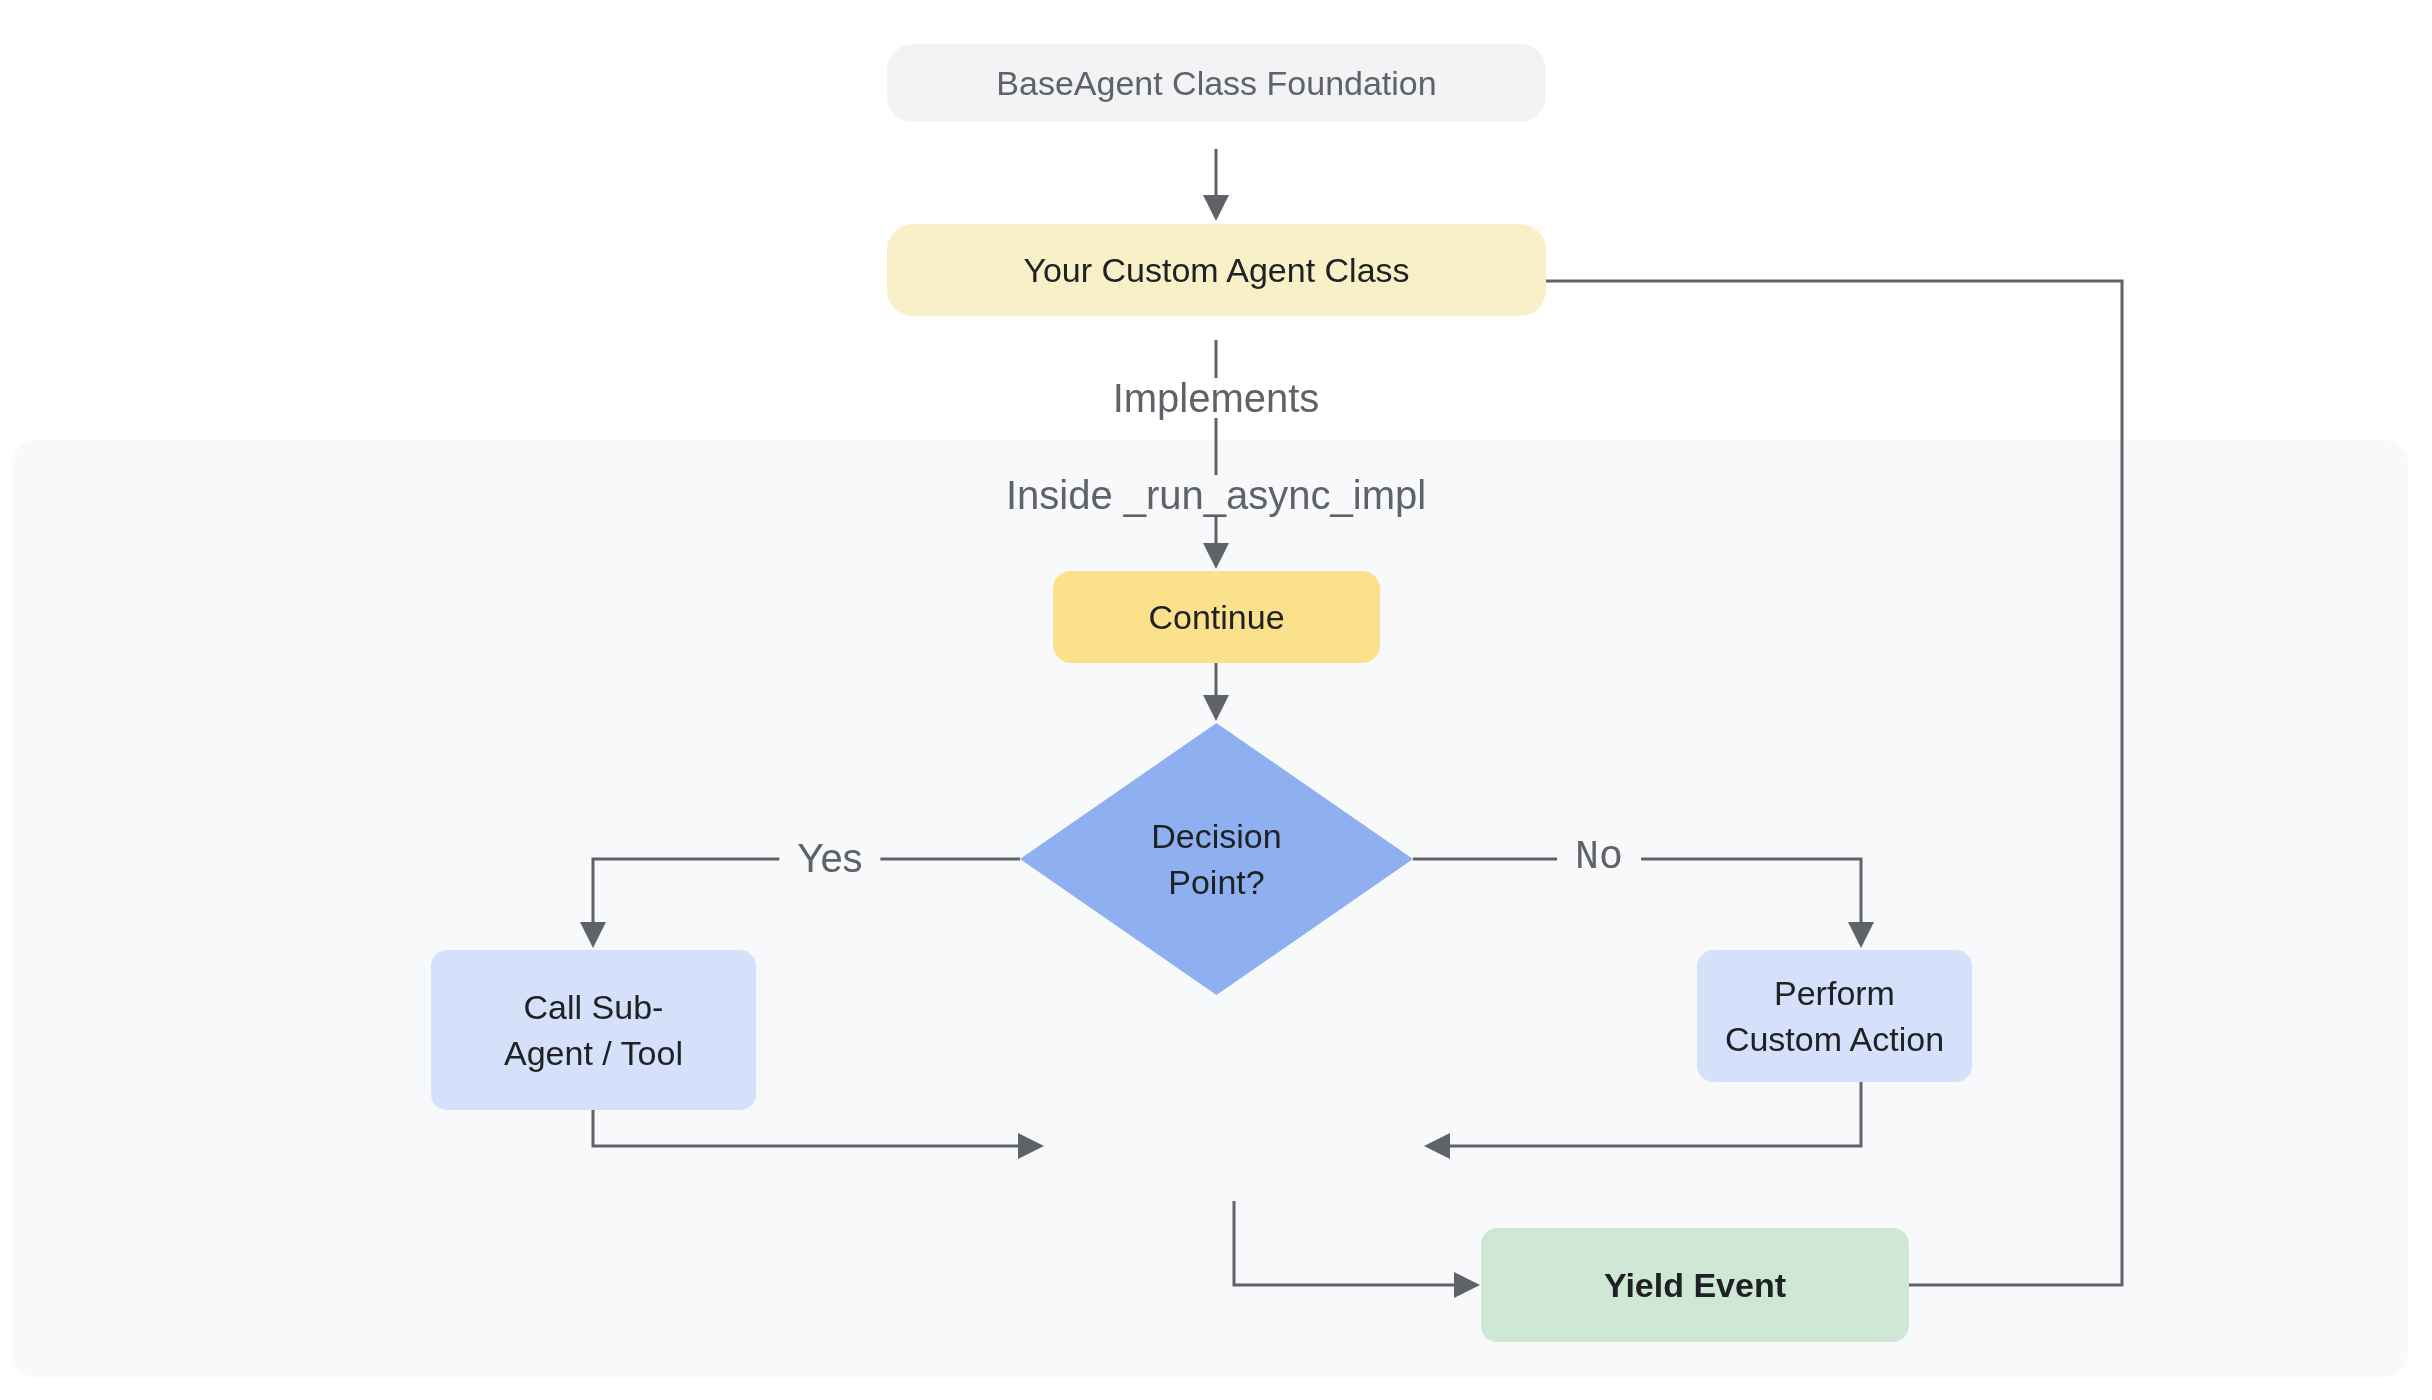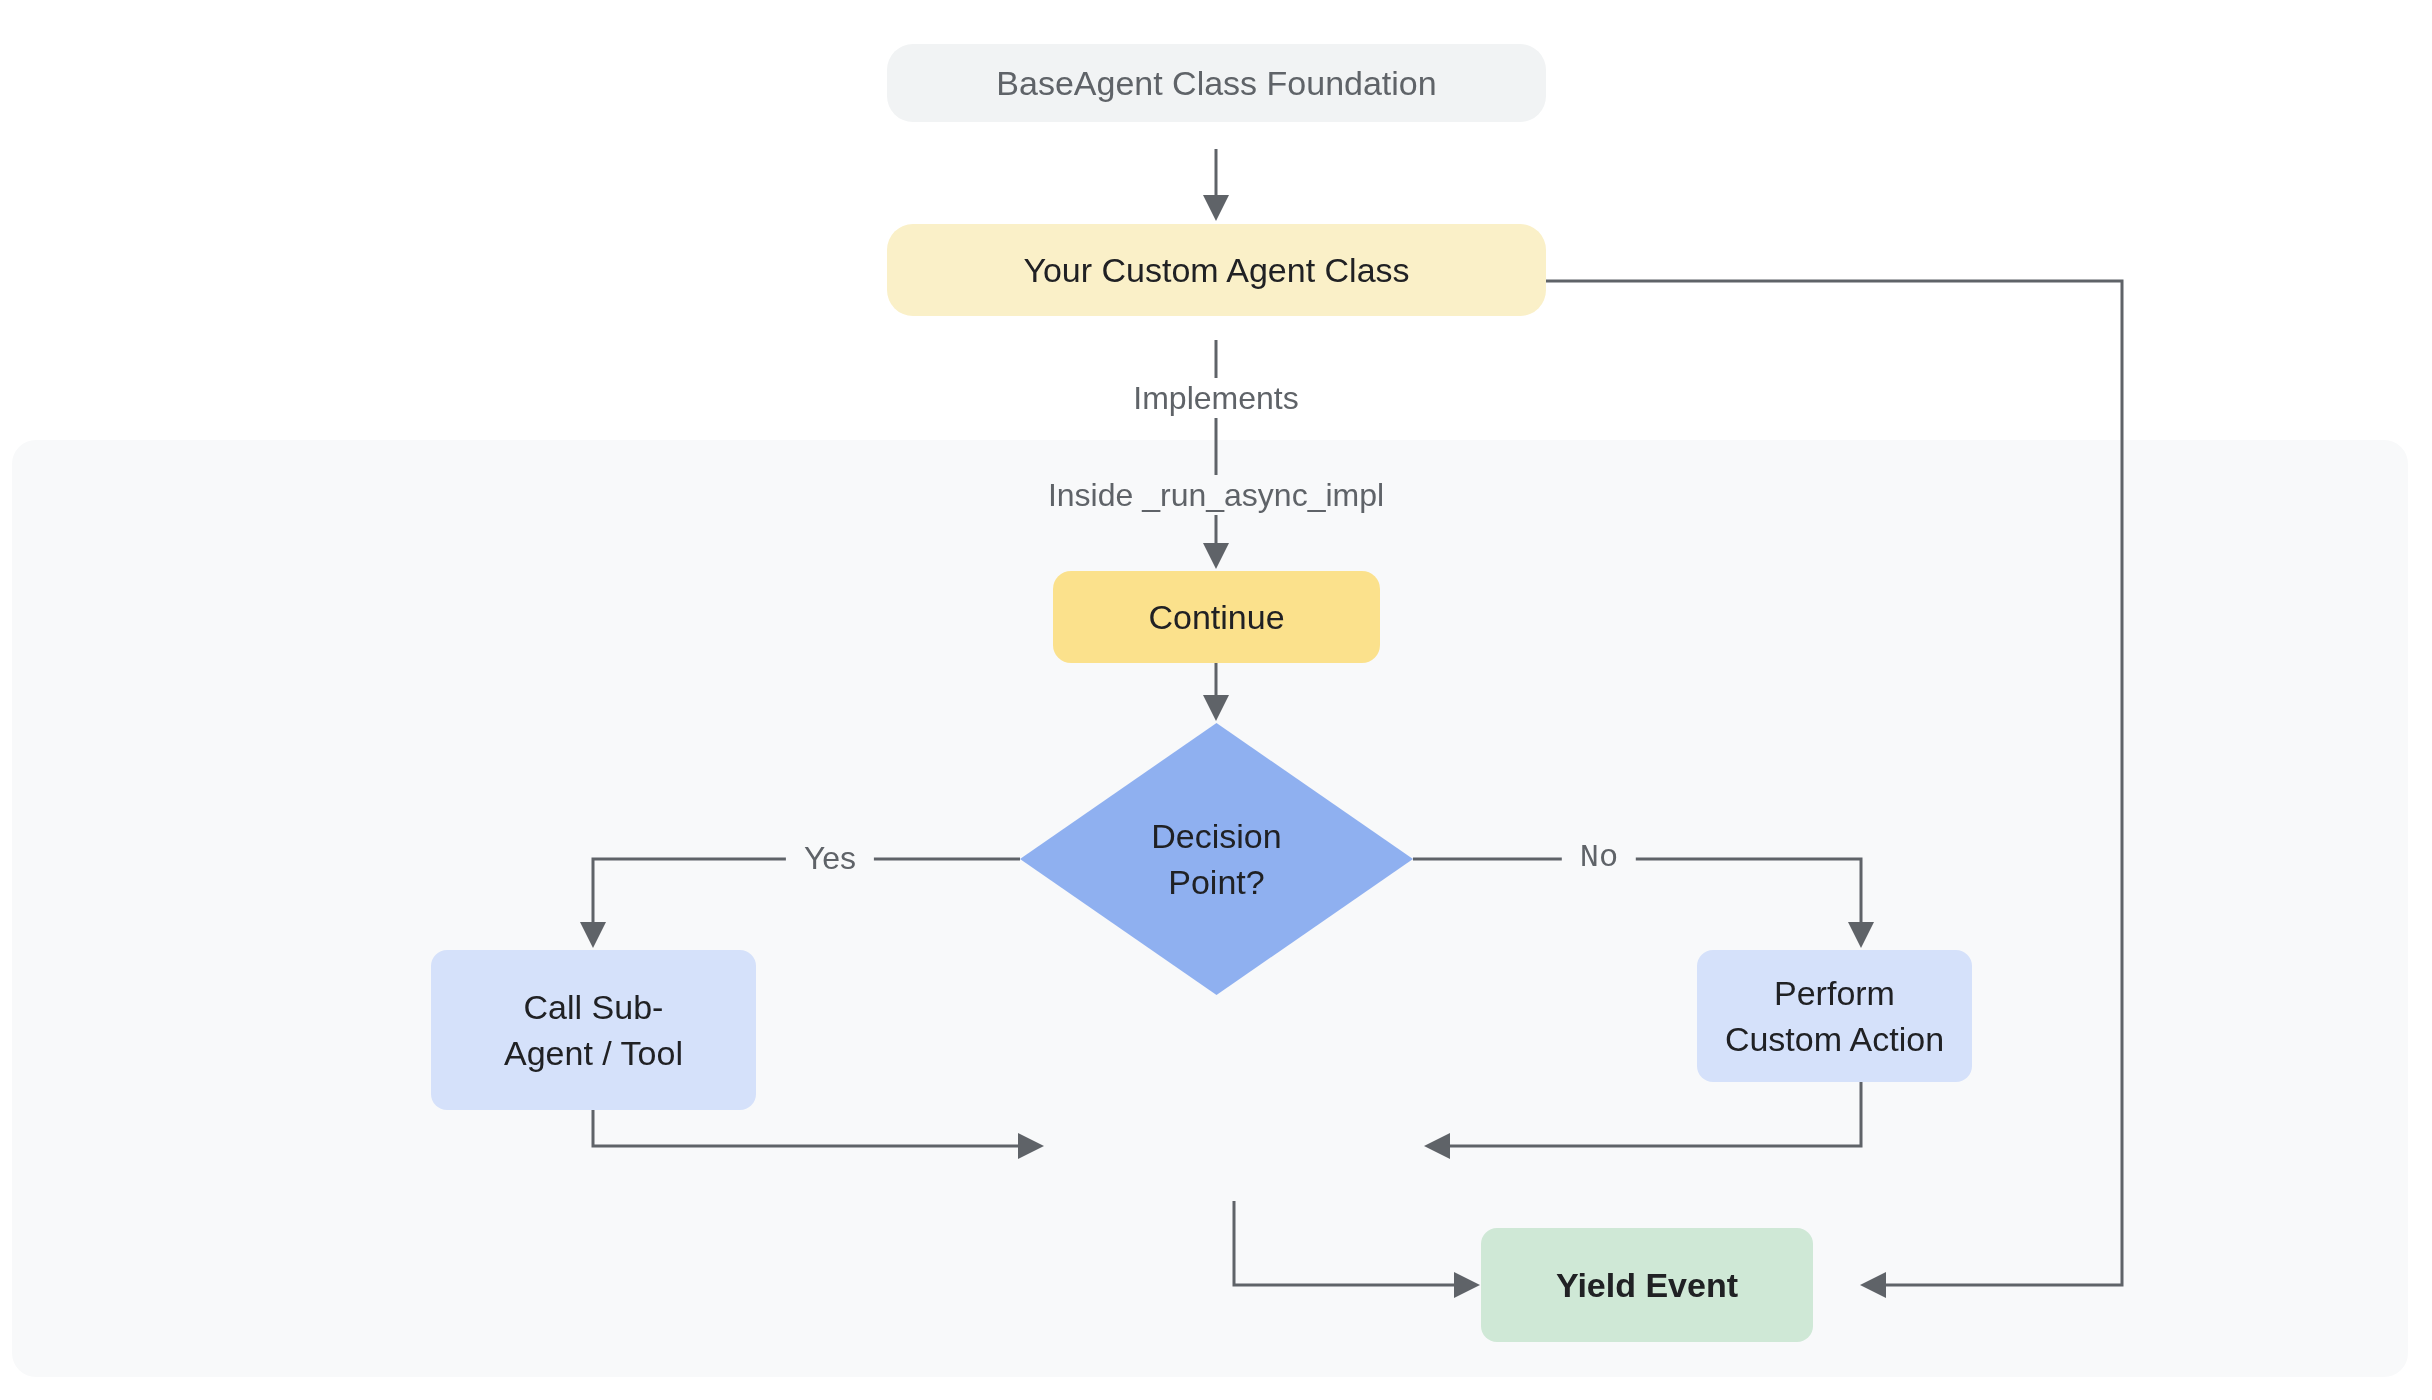--- a/index.html
+++ b/index.html
@@ -58,27 +58,27 @@
   .n-custom { left: 887px; top: 224px; width: 659px; height: 92px; background: var(--c-pale-yellow); }
   .n-continue { left: 1053px; top: 571px; width: 327px; height: 92px; background: var(--c-yellow); }
   .n-decision {
     left: 1020px; top: 723px; width: 393px; height: 272px;
     background: var(--c-blue);
     clip-path: polygon(50% 0, 100% 50%, 50% 100%, 0 50%);
   }
   .n-callsub { left: 431px; top: 950px; width: 325px; height: 160px; background: var(--c-periwinkle); }
   .n-perform { left: 1697px; top: 950px; width: 275px; height: 132px; background: var(--c-periwinkle); text-align: center; }
   .n-process { left: 1045px; top: 1091px; width: 378px; height: 110px; background: var(--c-periwinkle); font-weight: 700; }
-  .n-yield { left: 1481px; top: 1228px; width: 332px; height: 114px; background: var(--c-green); font-weight: 700; }
+  .n-yield { left: 1481px; top: 1228px; width: 428px; height: 114px; background: var(--c-green); font-weight: 700; }
   .edge-label {
     position: absolute;
     transform: translate(-50%, -50%);
     z-index: 2;
     color: var(--c-text-gray);
-    font-size: 32px;
+    font-size: 40px;
     line-height: 36px;
     white-space: nowrap;
     padding: 2px 18px;
   }
   .on-white { left: 1216px; top: 398px; background: var(--c-bg); }
   .on-panel { background: var(--c-panel); }
   .l-inside { left: 1216px; top: 495px; }
   .l-yes { left: 830px; top: 858px; }
   .l-no { left: 1599px; top: 858px; font-family: Liberation Mono, monospace; }
 </style>

